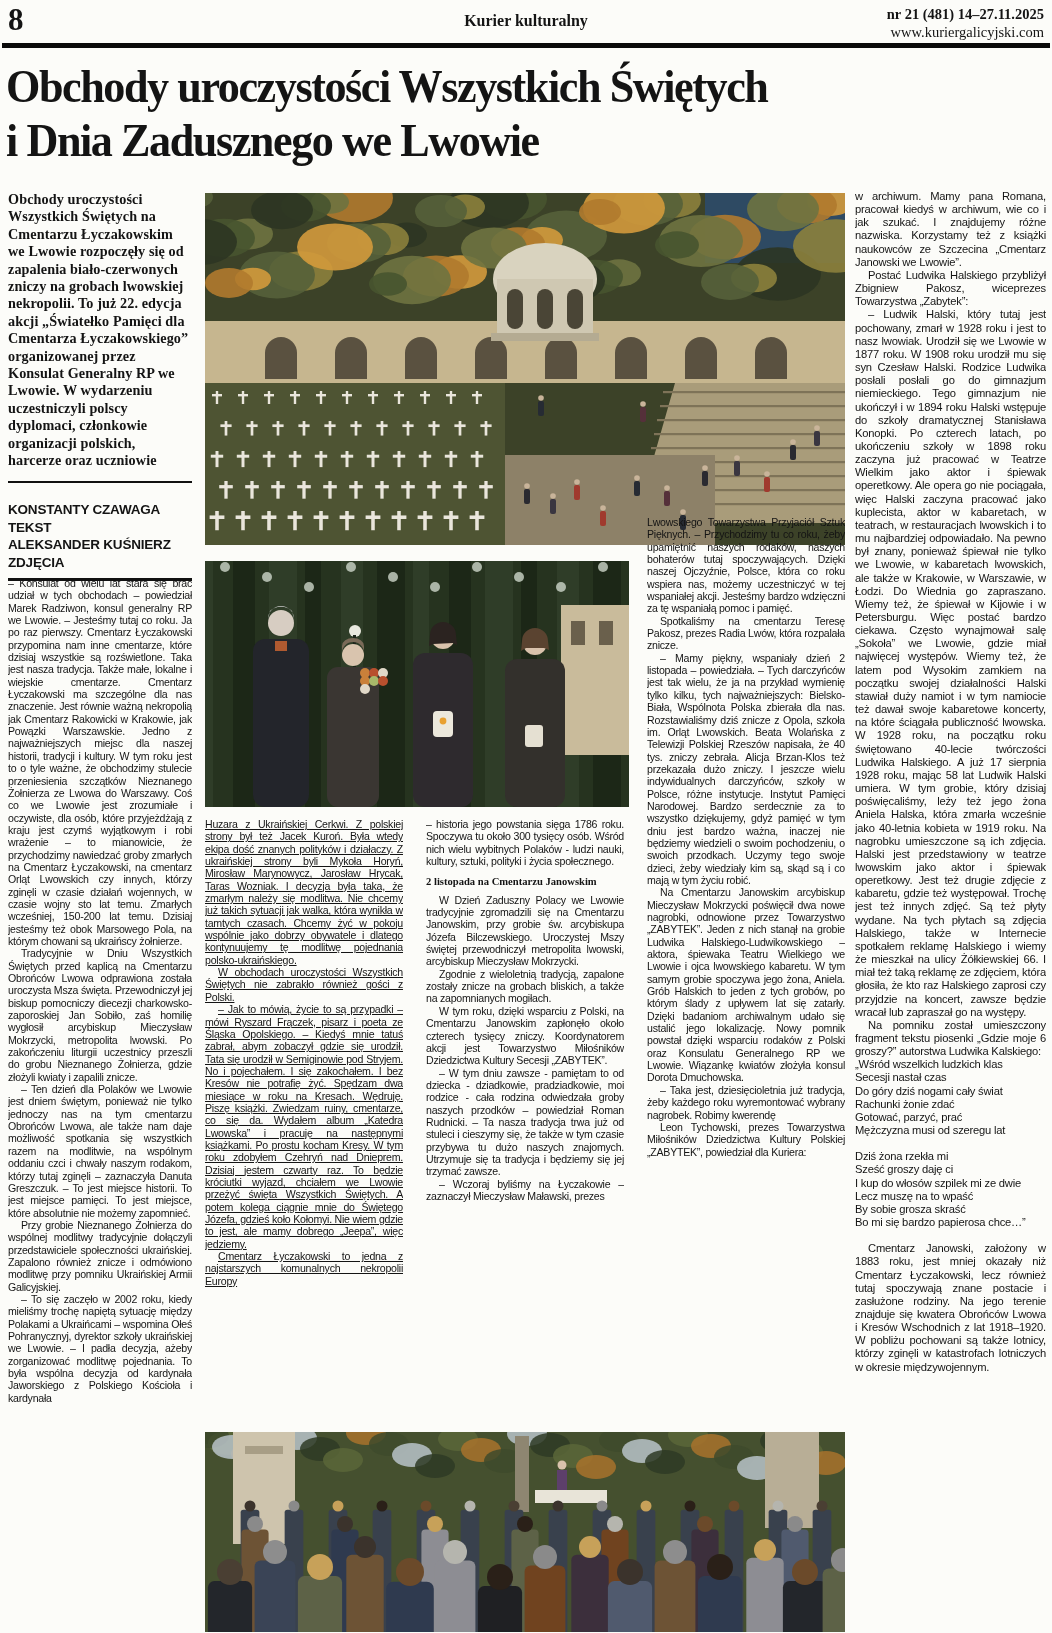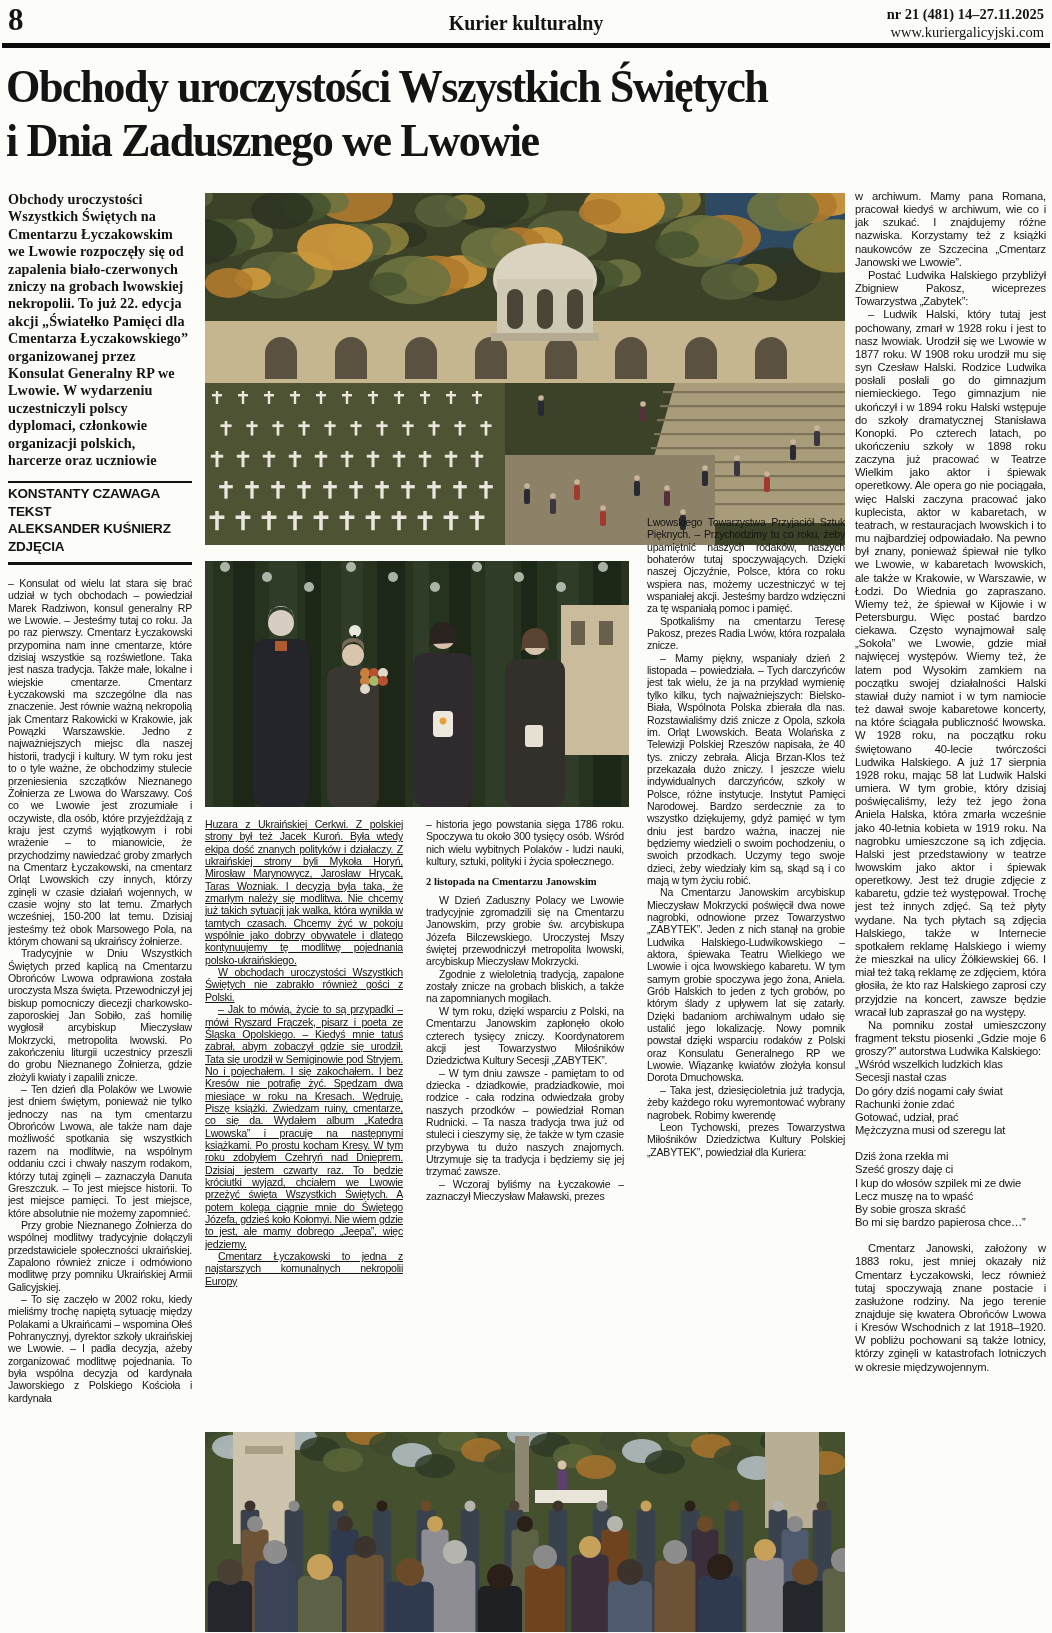--- a/index.html
+++ b/index.html
@@ -2,36 +2,36 @@
 <html lang="pl"><head>
 <meta charset="utf-8">
 <style>
   html,body{margin:0;padding:0;background:#e8e8e4;}
   .page{position:relative;width:1052px;height:1633px;margin:0 auto;background:#fcfcf9;
         font-family:"Liberation Sans",sans-serif;color:#141414;overflow:hidden;}
   
   .pagenum{position:absolute;left:8px;top:4px;font-family:"Liberation Serif",serif;
            font-weight:bold;font-size:31px;line-height:1;}
   .kicker{position:absolute;left:0;right:0;top:12px;text-align:center;
-          font-family:"Liberation Serif",serif;font-weight:bold;font-size:20px;}
+          font-family:"Liberation Serif",serif;font-weight:bold;font-size:16px;}
   .issue{position:absolute;right:8px;top:5px;text-align:right;
          font-family:"Liberation Serif",serif;font-size:14.5px;line-height:18px;}
   .issue .b{font-weight:bold;}
   .toprule{position:absolute;left:2px;right:2px;top:43px;height:5px;background:#0a0a0a;}
   
   .headline{position:absolute;left:6px;top:60px;width:1040px;
             font-family:"Liberation Serif",serif;font-weight:bold;font-size:46px;
             line-height:54px;letter-spacing:-1.5px;transform:scaleX(.96);transform-origin:left top;}
   
   .abs{position:absolute;overflow:hidden;}
   
   .lead{font-family:"Liberation Serif",serif;font-weight:bold;font-size:14.2px;
         line-height:17.4px;letter-spacing:.1px;text-align:left;}
   
-  .byline{border-top:2px solid #111;border-bottom:3px solid #111;padding:2px 0 7px;
+  .byline{border-top:2px solid #111;border-bottom:3px solid #111;padding:18px 0 7px;
           font-weight:bold;font-size:13.5px;line-height:17.5px;letter-spacing:-0.2px;}
   
   .bt p{margin:0;font-size:10.6px;line-height:12.35px;letter-spacing:-0.25px;
         text-align:justify;text-indent:13px;}
   .bt p.ni{text-indent:0;}
   .rc p{font-size:11.2px;line-height:13.15px;letter-spacing:-0.2px;}
   .subhead{font-family:"Liberation Serif",serif;font-weight:bold;font-size:15px;
            line-height:18.5px;margin:9px 0 5px !important;text-indent:0 !important;
            text-align:right;letter-spacing:0 !important;}
   .poem div{font-size:11.2px;line-height:13.15px;letter-spacing:-0.2px;text-align:left;}
@@ -527,21 +527,21 @@
   <div class="abs bt rc" style="left:855px;top:190px;width:191px;height:1442px;">
     <p class="ni">w archiwum. Mamy pana Romana, pracował kiedyś w archiwum, wie co i jak szukać. I znajdujemy różne nazwiska. Korzystamy też z książki naukowców ze Szczecina „Cmentarz Janowski we Lwowie”.</p>
     <p>Postać Ludwika Halskiego przybliżył Zbigniew Pakosz, wiceprezes Towarzystwa „Zabytek”:</p>
     <p>– Ludwik Halski, który tutaj jest pochowany, zmarł w 1928 roku i jest to nasz lwowiak. Urodził się we Lwowie w 1877 roku. W 1908 roku urodził mu się syn Czesław Halski. Rodzice Ludwika posłali posłali go do gimnazjum niemieckiego. Tego gimnazjum nie ukończył i w 1894 roku Halski wstępuje do szkoły dramatycznej Stanisława Konopki. Po czterech latach, po ukończeniu szkoły w 1898 roku zaczyna już pracować w Teatrze Wielkim jako aktor i śpiewak operetkowy. Ale opera go nie pociągała, więc Halski zaczyna pracować jako kuplecista, aktor w kabaretach, w teatrach, w restauracjach lwowskich i to mu najbardziej odpowiadało. Na pewno był znany, ponieważ śpiewał nie tylko we Lwowie, w kabaretach lwowskich, ale także w Krakowie, w Warszawie, w Łodzi. Do Wiednia go zapraszano. Wiemy też, że śpiewał w Kijowie i w Petersburgu. Więc postać bardzo ciekawa. Często wynajmował salę „Sokoła” we Lwowie, gdzie miał najwięcej występów. Wiemy też, że latem pod Wysokim zamkiem na początku swojej działalności Halski stawiał duży namiot i w tym namiocie też dawał swoje kabaretowe koncerty, na które ściągała publiczność lwowska. W 1928 roku, na początku roku świętowano 40-lecie twórczości Ludwika Halskiego. A już 17 sierpnia 1928 roku, mając 58 lat Ludwik Halski umiera. W tym grobie, który dzisiaj poświęcaliśmy, leży też jego żona Aniela Halska, która zmarła wcześnie jako 40-letnia kobieta w 1919 roku. Na nagrobku umieszczone są ich zdjęcia. Halski jest przedstawiony w teatrze lwowskim jako aktor i śpiewak operetkowy. Jest też drugie zdjęcie z kabaretu, gdzie też występował. Trochę jest też innych zdjęć. Są też płyty wydane. Na tych płytach są zdjęcia Halskiego, także w Internecie spotkałem reklamę Halskiego i wiemy że mieszkał na ulicy Żółkiewskiej 66. I miał też taką reklamę ze zdjęciem, która głosiła, że kto raz Halskiego zaprosi czy przyjdzie na koncert, zawsze będzie wracał lub zapraszał go na występy.</p>
     <p>Na pomniku został umieszczony fragment tekstu piosenki „Gdzie moje 6 groszy?” autorstwa Ludwika Kalskiego:</p>
     <div class="poem">
       <div>„Wśród wszelkich ludzkich klas</div>
       <div>Secesji nastał czas</div>
       <div>Do góry dziś nogami cały świat</div>
       <div>Rachunki żonie zdać</div>
-      <div>Gotować, udział, prać</div>
+      <div>Gotować, parzyć, prać</div>
       <div>Mężczyzna musi od szeregu lat</div>
     </div>
     <div class="poem gap-top">
       <div>Dziś żona rzekła mi</div>
       <div>Sześć groszy daję ci</div>
       <div>I kup do włosów szpilek mi ze dwie</div>
       <div>Lecz muszę na to wpaść</div>
       <div>By sobie grosza skraść</div>
       <div>Bo mi się bardzo papierosa chce…”</div>
     </div>

